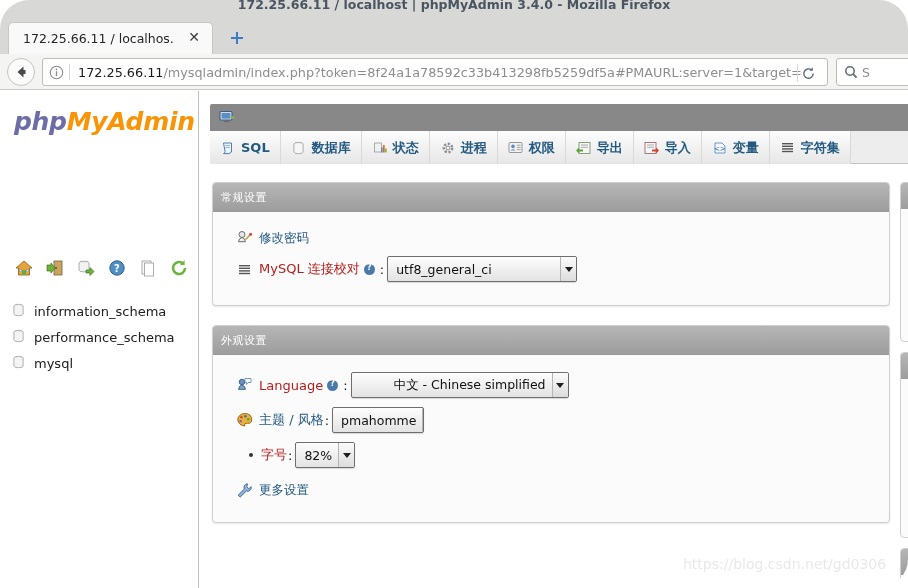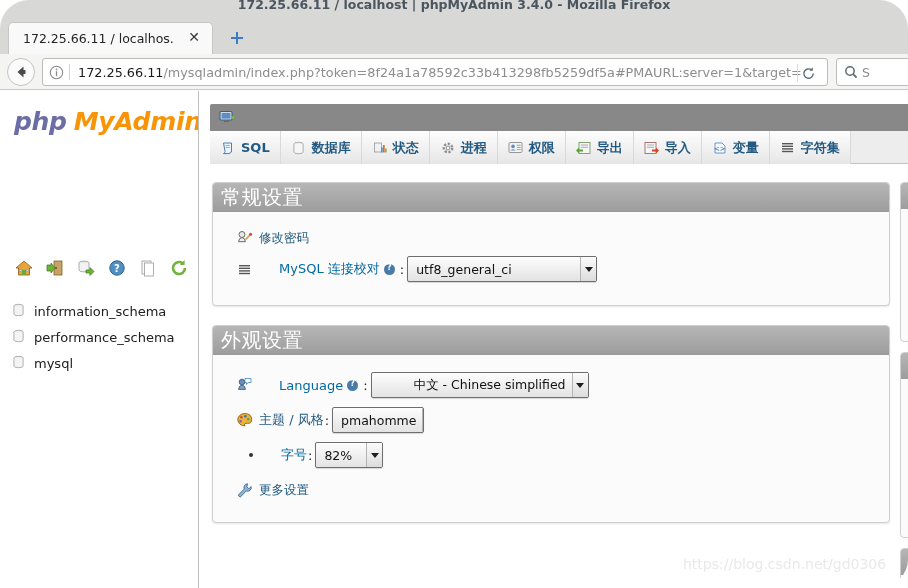--- a/index.html
+++ b/index.html
@@ -93,21 +93,21 @@
     border-right:1px solid #bfbfbf;
     overflow:hidden;
   }
   .pma-logo {
     position:absolute; left:14px; top:16px;
     font-size:25px; font-style:italic; font-weight:bold;
     letter-spacing:-0.3px; white-space:nowrap;
     font-family:"DejaVu Sans","Liberation Sans",sans-serif;
   }
   .pma-logo .php { color:#6c6ca6;text-align:center; }
-  .pma-logo .mya { color:#f89406;margin-left:7px; }
+  .pma-logo .mya { color:#f89406; }
   .navicons { position:absolute; left:14px; top:167px; width:175px; height:24px; }
   .navicon { position:absolute; top:0; width:20px; height:22px; cursor:pointer; }
   .dblist { position:absolute; left:6px; top:202px; width:190px; }
   .dbrow { display:flex; align-items:flex-end; height:26px; cursor:pointer; }
   .dbicon { width:20px; height:18px; margin-left:2px; display:flex; align-items:center; justify-content:center; }
   .dbname { font-size:13px; color:#202020; margin-left:6px; white-space:nowrap;
             font-family:"DejaVu Sans","Liberation Sans",sans-serif; }
 
   
   .mainframe {
@@ -150,29 +150,29 @@
     box-shadow:0 1px 2px rgba(0,0,0,0.10);
   }
   .panel-head {
     height:29px;
     background:linear-gradient(to bottom,#b6b6b6 0%,#a8a8a8 55%,#9d9d9d 100%);
     border-radius:3px 3px 0 0;
     border-bottom:1px solid #999;
     display:flex; align-items:center;
   }
   .panel-title {
-    color:#ffffff; font-size:20px; margin-left:8px;
+    color:#ffffff; font-size:11px; margin-left:8px;
     letter-spacing:0.5px;
   }
   .panel-body { padding:12px 0 14px 0; }
 
   .setting-row { display:flex; align-items:center; height:28px; padding-left:22px; }
   .setting-icon { width:18px; height:18px; display:flex; align-items:center; justify-content:center; margin-right:6px; }
   .setting-link { font-size:12.5px; color:#235a81; text-decoration:none; cursor:pointer; }
-  .setting-label { font-size:13px; color:#0369a1; white-space:nowrap;margin-left:20px; }
+  .setting-label { font-size:13px; color:#b91c1c; white-space:nowrap; }
   .setting-label-link { font-size:13px; color:#235a81; white-space:nowrap; cursor:pointer; }
   .help-dot {
     display:inline-block; width:11px; height:11px; border-radius:50%;
     background:#4a7ba8; margin:0 4px; position:relative; cursor:pointer;
     vertical-align:middle;
   }
   .help-dot::after {
     content:"?"; position:absolute; left:0; top:-1px; width:11px;
     text-align:center; font-size:8px; color:#fff; font-weight:bold;
     font-family:"DejaVu Sans","Liberation Sans",sans-serif;
@@ -202,21 +202,21 @@
   .arrow-glyph {
     width:0;height:0;border-left:4px solid transparent;border-right:4px solid transparent;
     border-top:5px solid #1d1d1d;
   }
   .sel-collation { width:190px; height:26px; }
   .sel-collation .sel-value { flex:1; }
   .sel-language  { width:218px; height:26px; }
   .sel-language .sel-value { flex:1; }
   .sel-theme { width:92px; height:26px; }
   .sel-theme .sel-value { flex:1; }
-  .sel-font { width:68px; height:26px; }
+  .sel-font { width:60px; height:26px; }
   .sel-font .sel-value { flex:1; }
 
   .bullet-row { display:flex; align-items:center; height:28px; padding-left:36px; }
   .bullet { width:4px;height:4px;border-radius:50%;background:#333;margin-right:8px; }
 
   
   .right-clip { position:absolute; left:700px; top:78px; width:8px; height:420px; }
   .clip-panel {
     position:absolute; left:0; width:40px;
     background:#fbfbfb; border:1px solid #cfcfcf; border-radius:4px;

